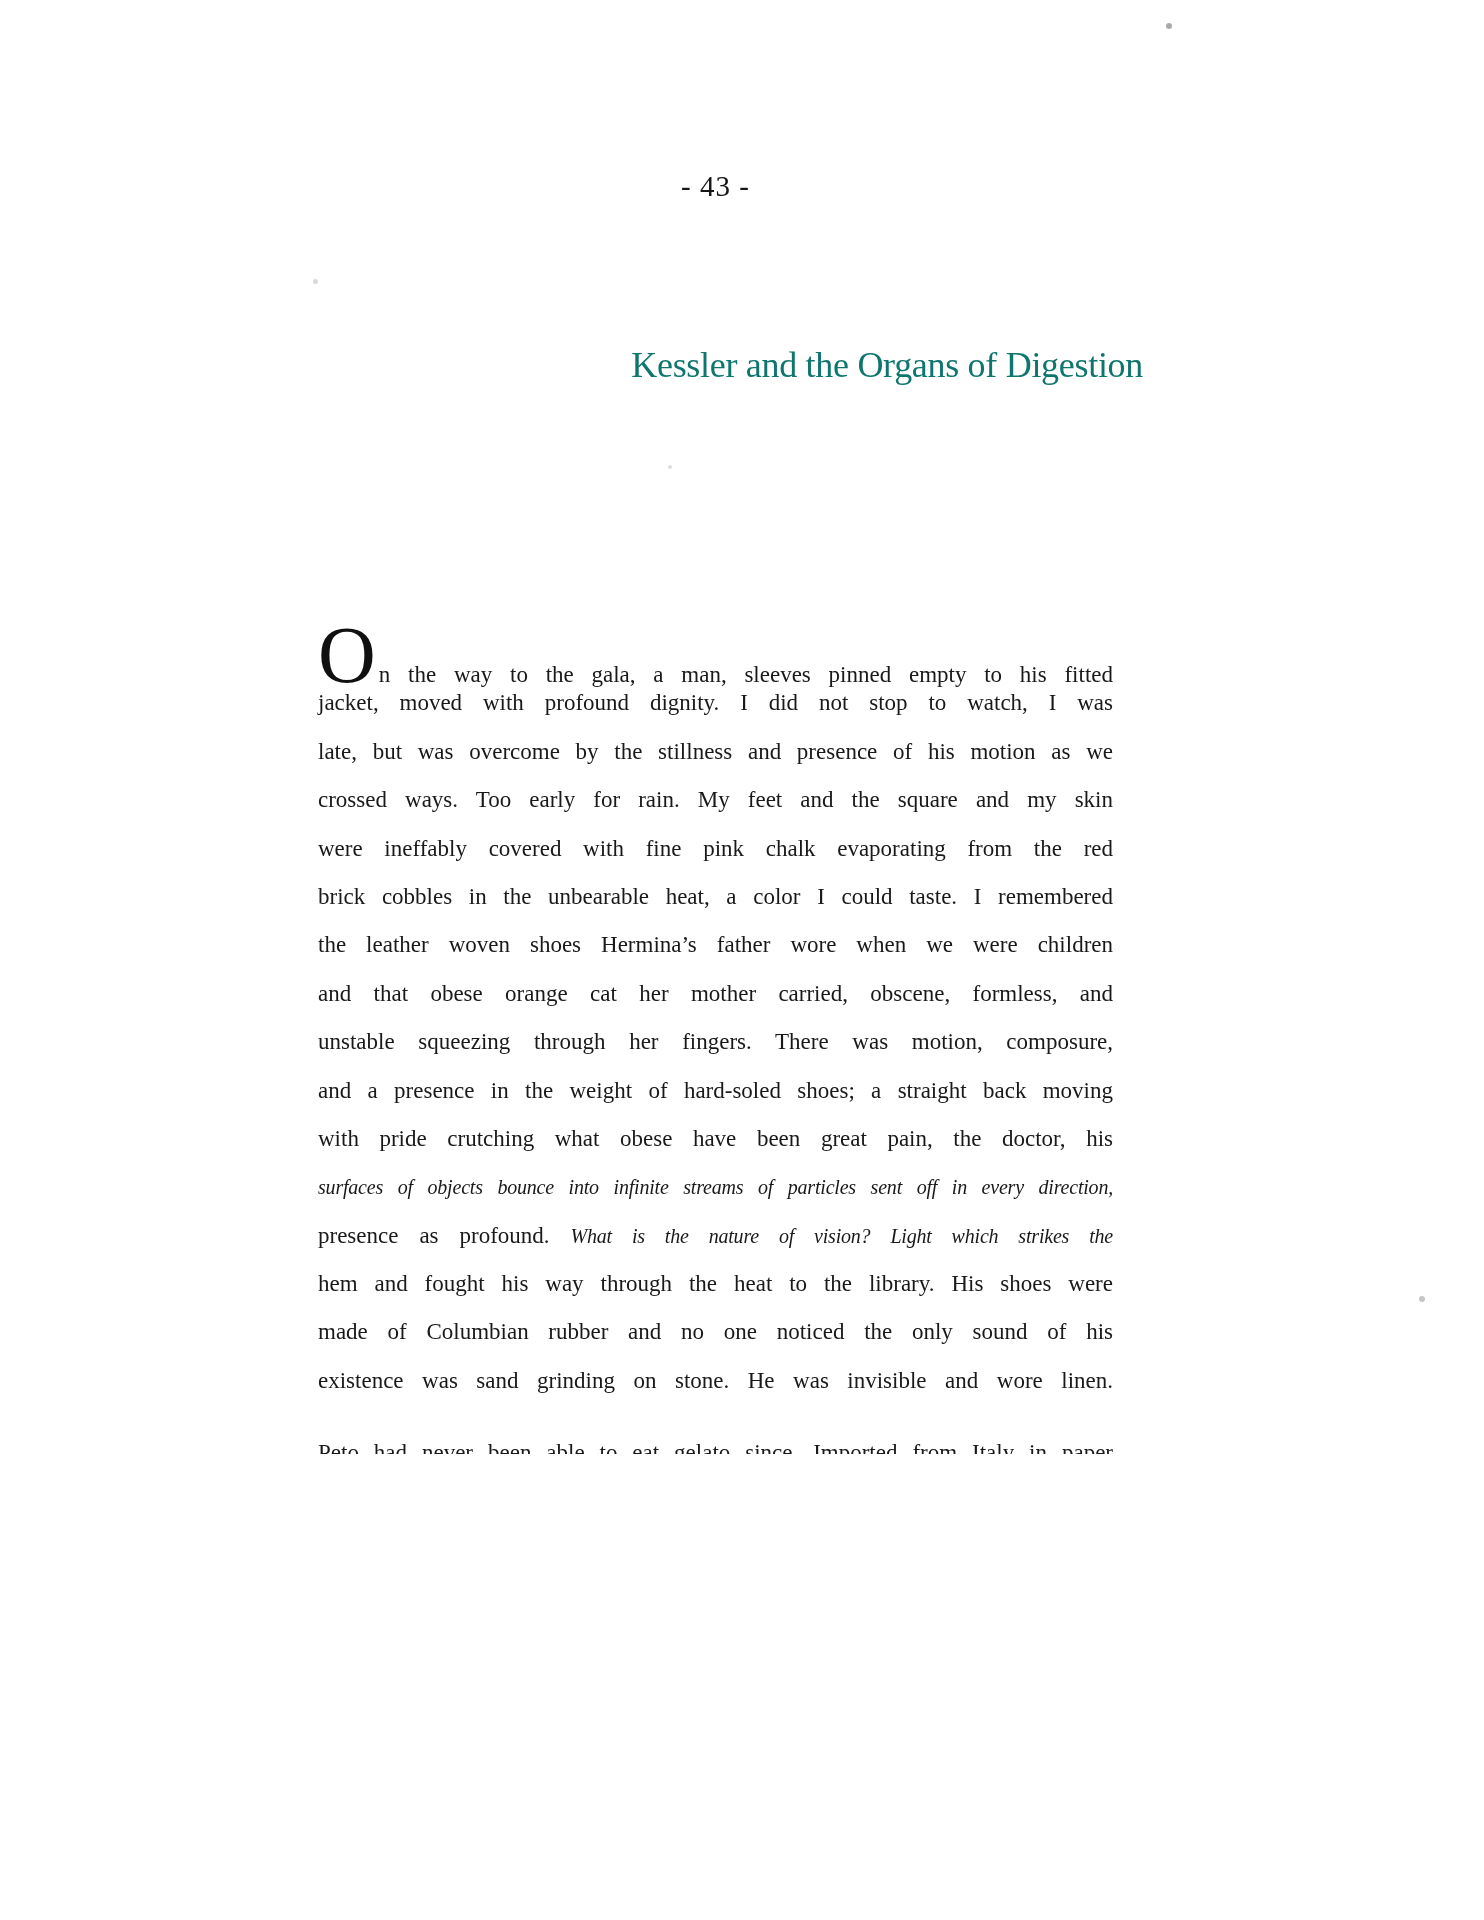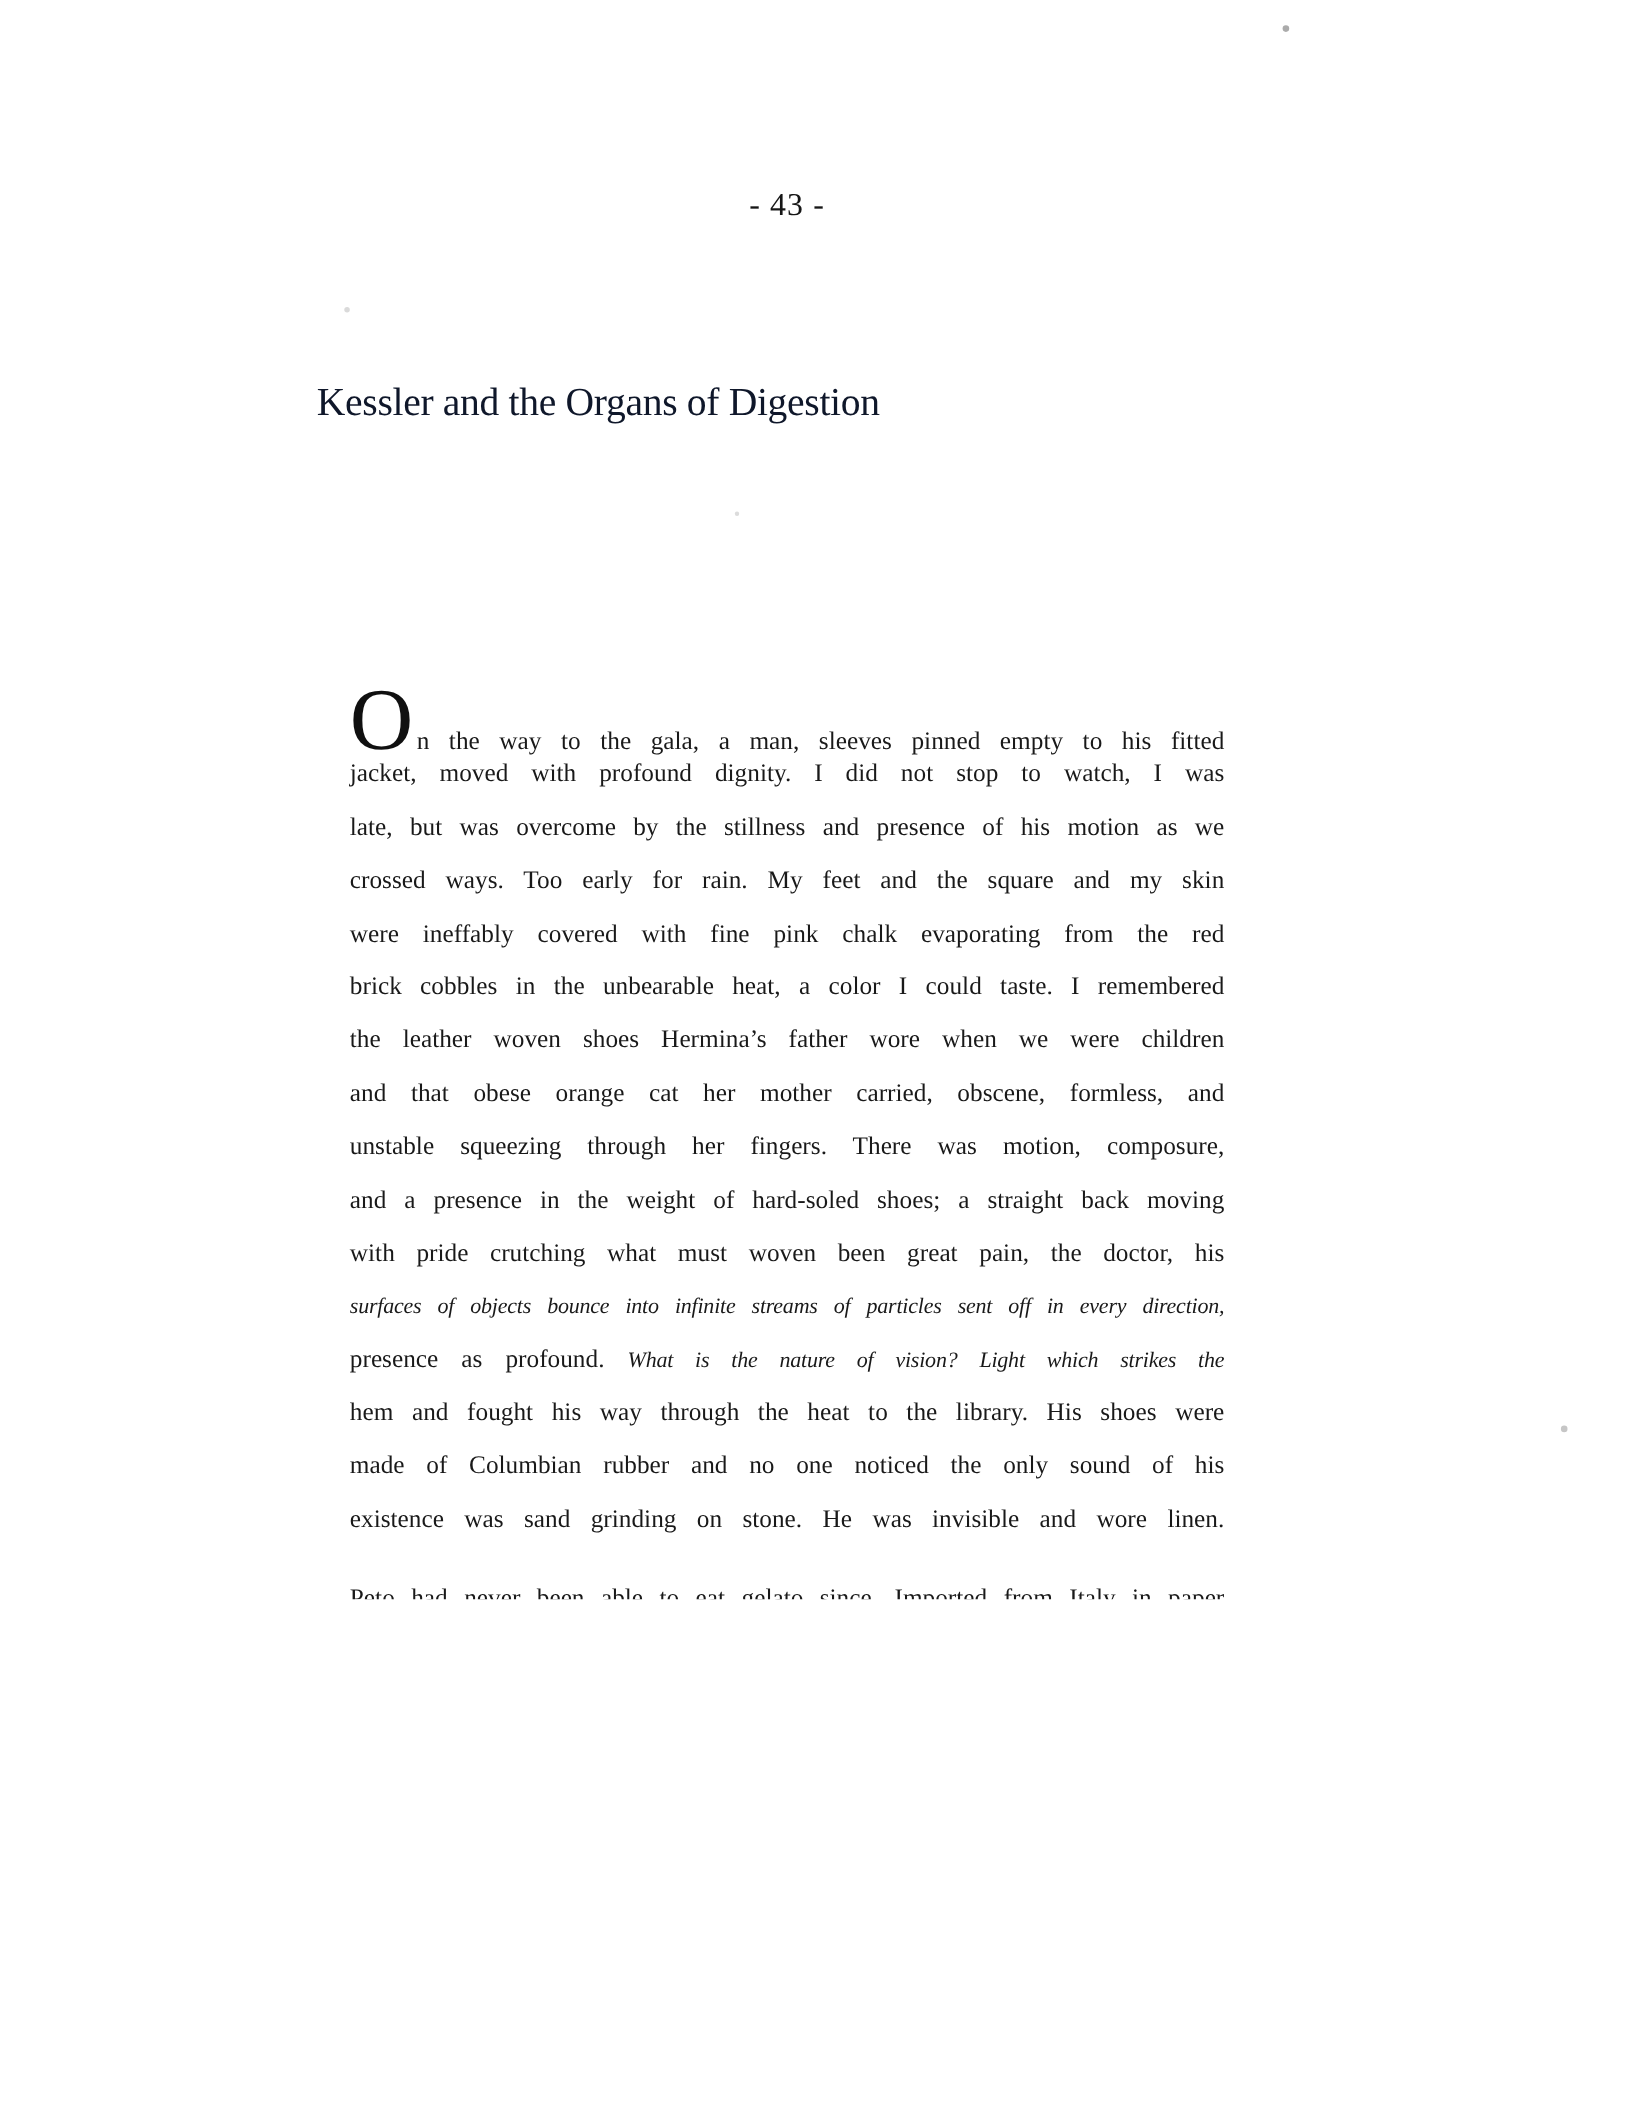--- a/index.html
+++ b/index.html
@@ -24,24 +24,24 @@
     text-align: center;
     font-size: 29px;
     letter-spacing: 1px;
     color: #161616;
   }
   .chapter-title {
     position: absolute;
     top: 344px;
     left: 288px;
     width: 855px;
-    text-align: left;
+    text-align: right;
     font-size: 36px;
     letter-spacing: -0.3px;
-    color: #0f172a;
+    color: #0f766e;
     white-space: nowrap;
   }
   .body-text {
     position: absolute;
     top: 631px;
     left: 318px;
     width: 795px;
     font-size: 23px;
     color: #191919;
   }
@@ -94,21 +94,21 @@
         <div class="line"><span class="initial">O</span><span class="seg">n the way to the gala, a man, sleeves pinned empty to his fitted</span></div>
         <div class="line"><span class="seg">jacket, moved with profound dignity.  I did not stop to watch, I was</span></div>
         <div class="line"><span class="seg">late, but was overcome by the stillness and presence of his motion as we</span></div>
         <div class="line"><span class="seg">crossed ways.  Too early for rain.  My feet and the square and my skin</span></div>
         <div class="line"><span class="seg">were ineffably covered with fine pink chalk evaporating from the red</span></div>
         <div class="line"><span class="seg">brick cobbles in the unbearable heat, a color I could taste.  I remembered</span></div>
         <div class="line"><span class="seg">the leather woven shoes Hermina’s father wore when we were children</span></div>
         <div class="line"><span class="seg">and that obese orange cat her mother carried, obscene, formless, and</span></div>
         <div class="line"><span class="seg">unstable squeezing through her fingers. There was motion, composure,</span></div>
         <div class="line"><span class="seg">and a presence in the weight of hard-soled shoes; a straight back moving</span></div>
-        <div class="line"><span class="seg">with pride crutching what must woven been great pain, the doctor, his</span></div>
+        <div class="line"><span class="seg">with pride crutching what obese have been great pain, the doctor, his</span></div>
         <div class="line"><span class="seg italic">surfaces of objects bounce into infinite streams of particles sent off in every direction,</span></div>
         <div class="line"><span class="seg">presence as profound.  </span><span class="seg italic">What is the nature of vision?  Light which strikes the</span></div>
         <div class="line"><span class="seg">hem and fought his way through the heat to the library.  His shoes were</span></div>
         <div class="line"><span class="seg">made of Columbian rubber and no one noticed the only sound of his</span></div>
         <div class="line"><span class="seg">existence was sand grinding on stone.  He was invisible and wore linen.</span></div>
       </div>
       <div class="paragraph para-gap">
         <div class="line"><span class="seg">Peto had never been able to eat gelato since.  Imported from Italy in paper</span></div>
       </div>
     </div>

